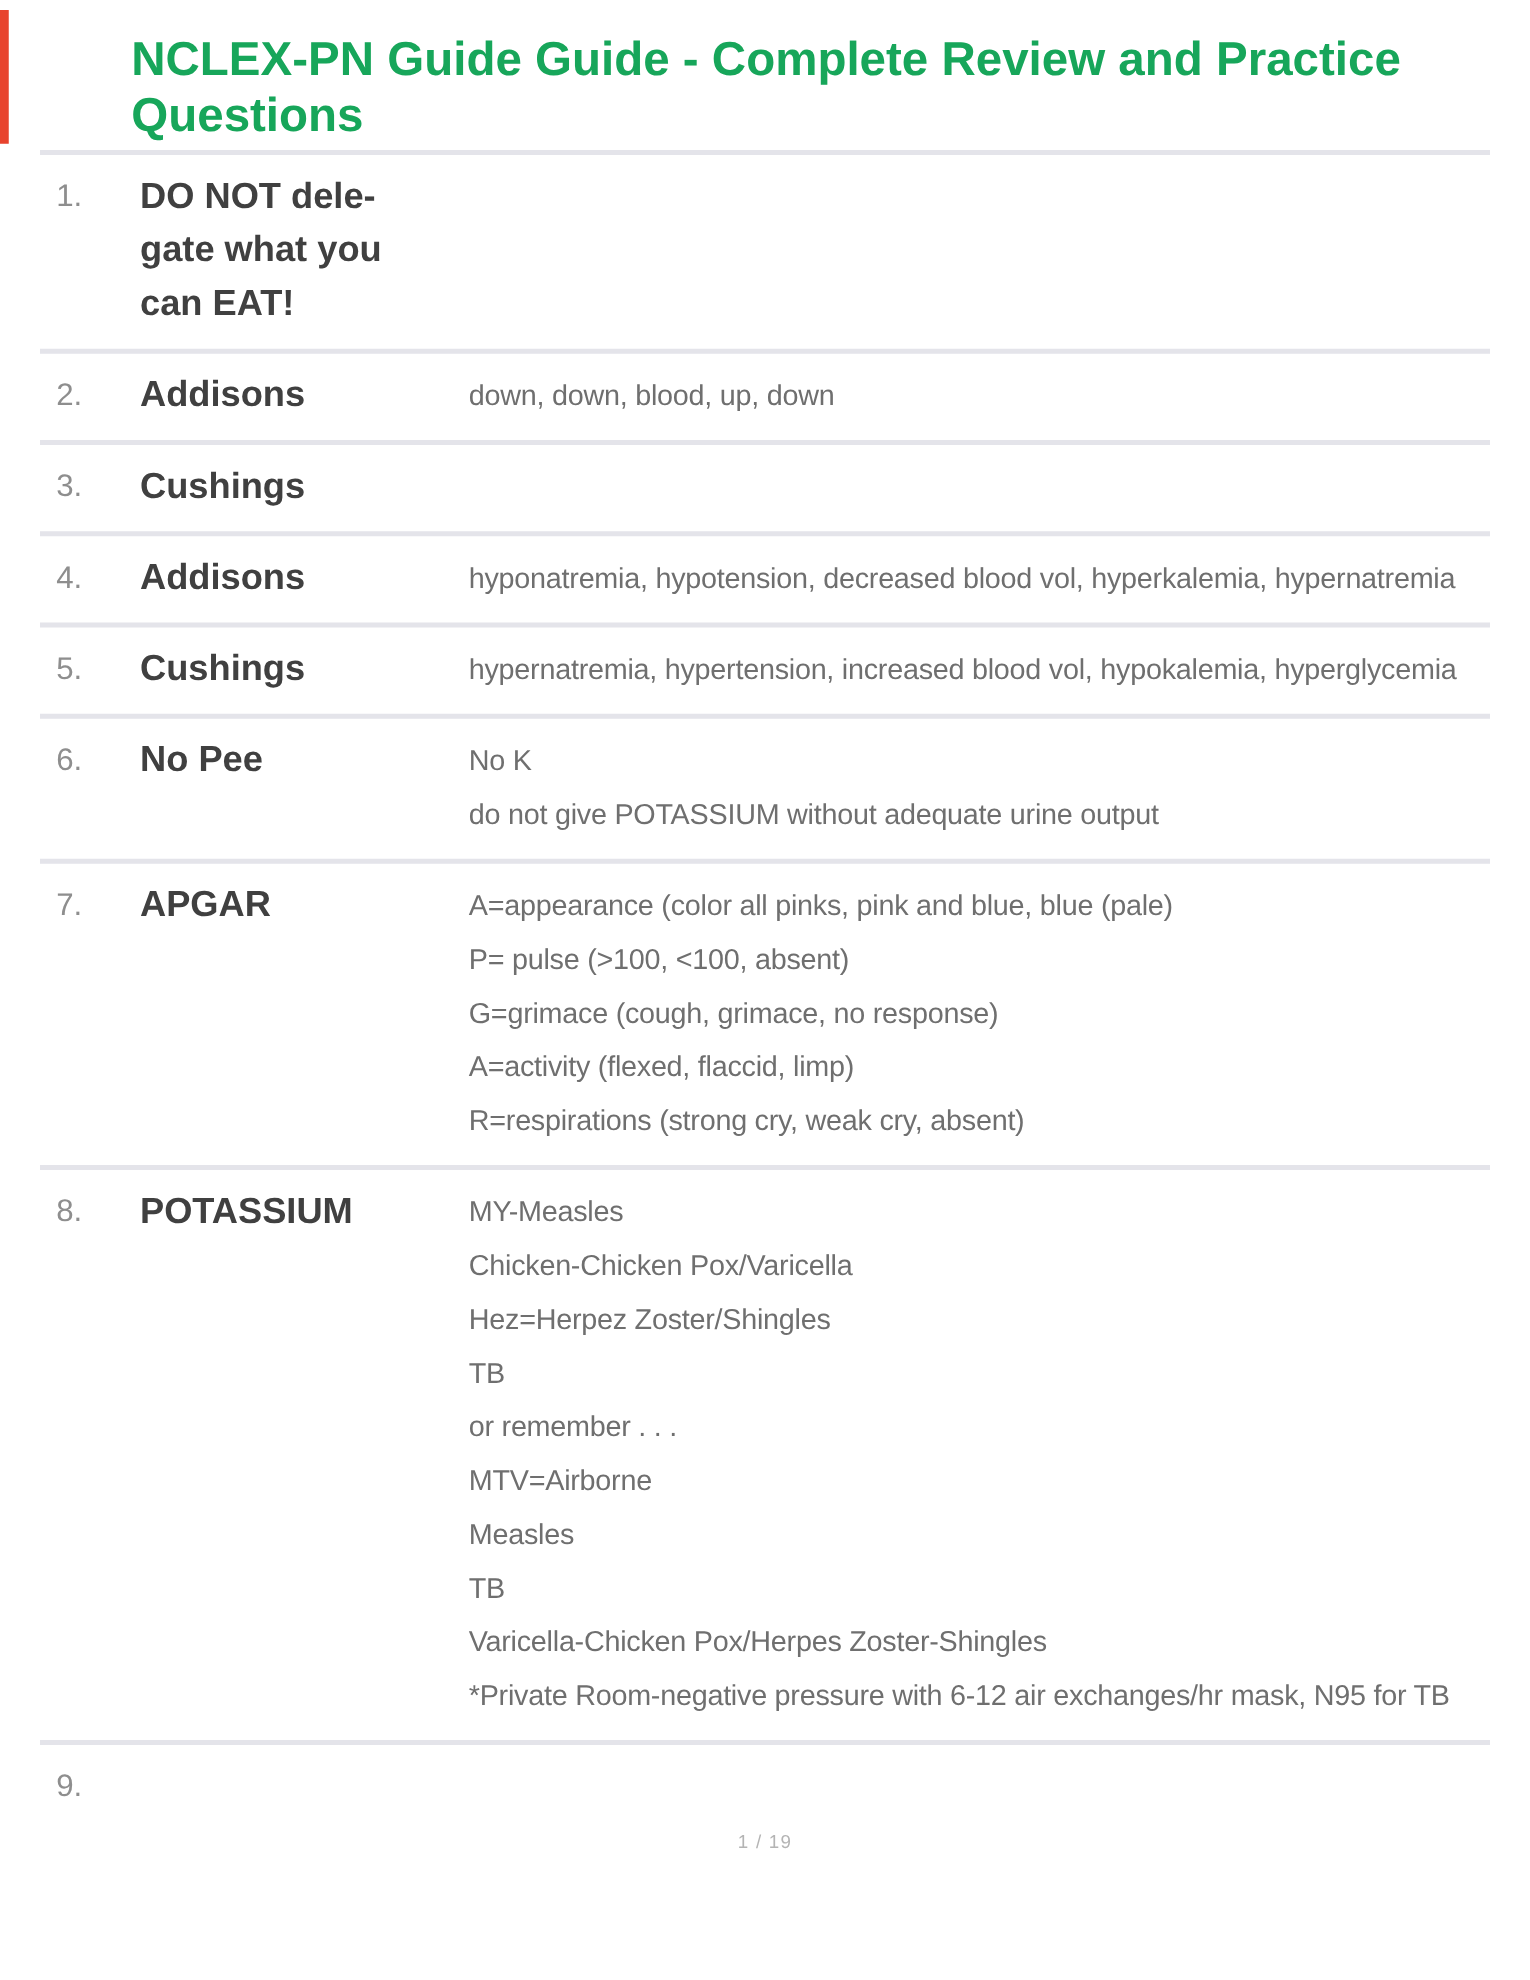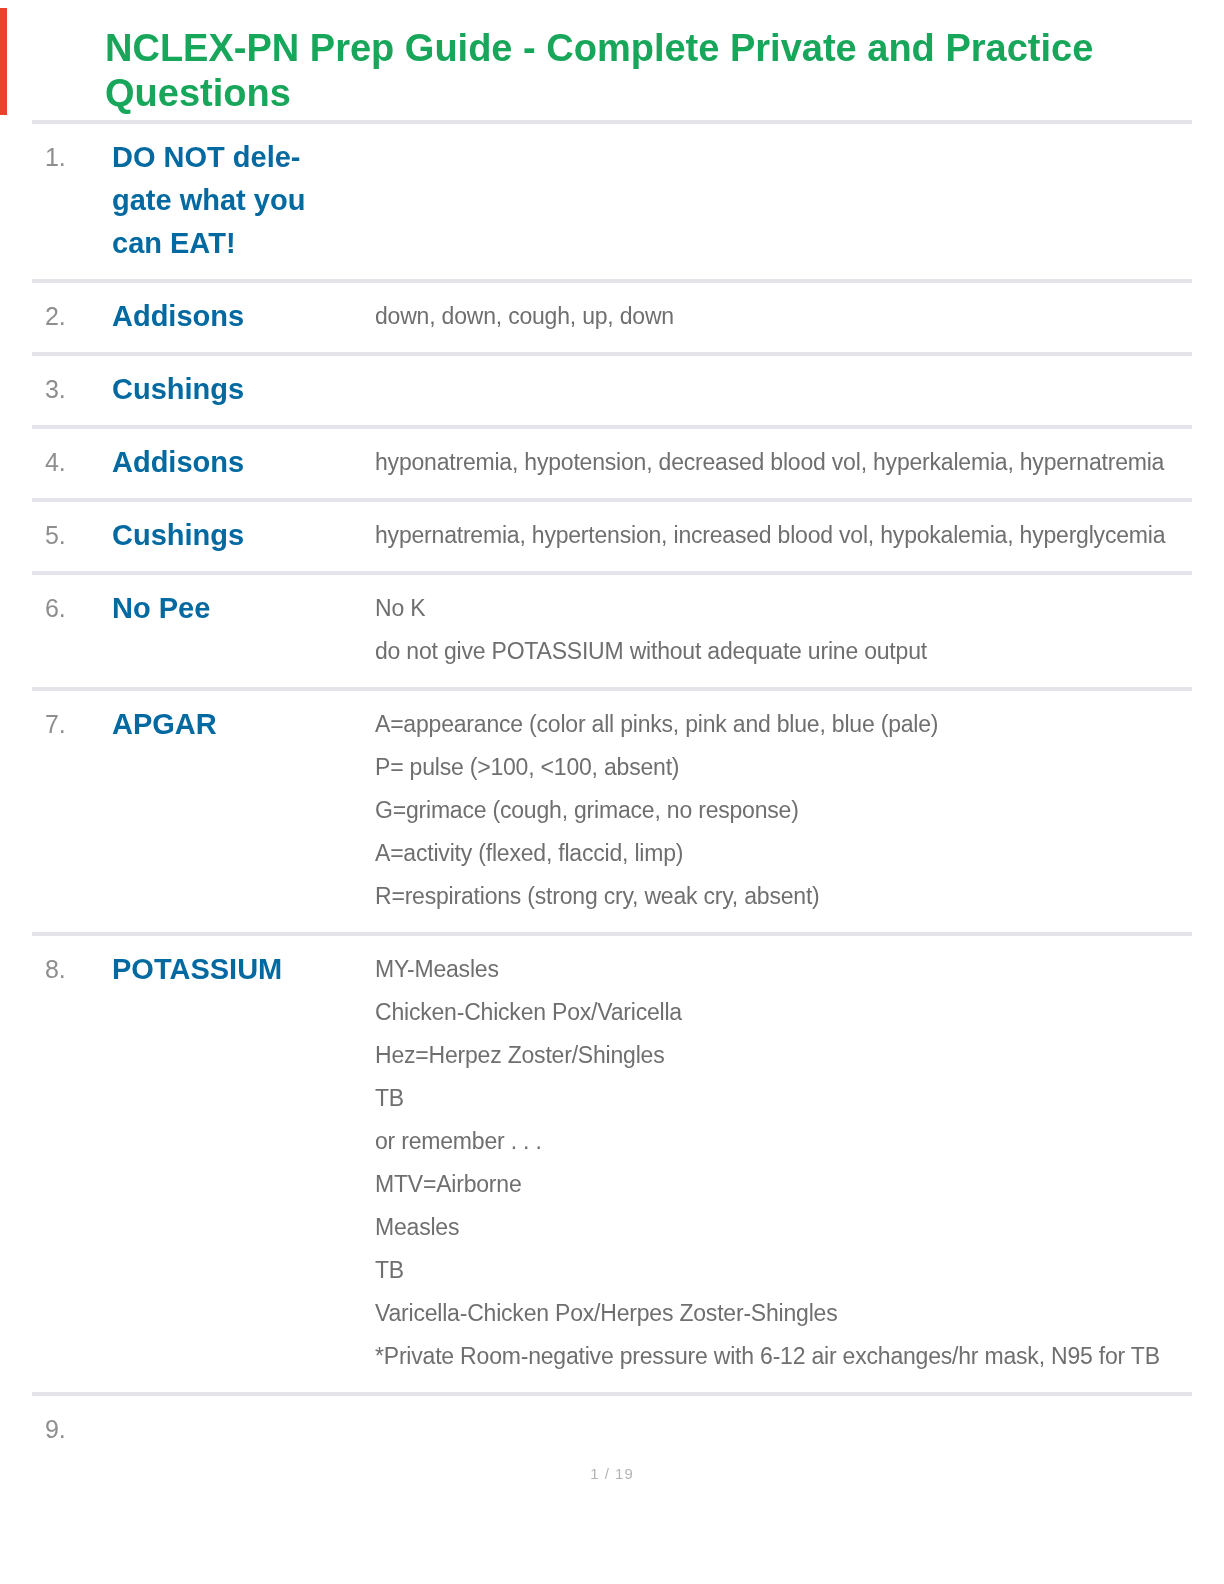--- a/index.html
+++ b/index.html
@@ -47,21 +47,21 @@
     line-height: 43px;
     color: #8e8e8e;
     letter-spacing: -0.2px;
   }
   .col-term {
     width: 263px;
     flex: 0 0 263px;
     font-size: 29px;
     line-height: 43px;
     font-weight: 700;
-    color: #0369a1;
+    color: #404040;
     white-space: pre-line;
   }
   .col-def {
     flex: 1 1 auto;
     font-size: 23px;
     line-height: 43px;
     color: #6f6f6f;
     letter-spacing: -0.2px;
     white-space: pre;
     overflow: visible;
@@ -73,36 +73,36 @@
     letter-spacing: 1px;
   }
 </style>
 </head>
 <body>
 
 <div class="red-marker"></div>
 
 <div class="doc">
 
-  <h1 class="title">NCLEX-PN Prep Guide - Complete Private and Practice
+  <h1 class="title">NCLEX-PN Guide Guide - Complete Review and Practice
 Questions</h1>
 
   <div class="divider"></div>
 
   <div class="row">
     <div class="col-num">1.</div>
     <div class="col-term">DO NOT dele-
 gate what you
 can EAT!</div>
   </div>
 
   <div class="row">
     <div class="col-num">2.</div>
     <div class="col-term">Addisons</div>
-    <div class="col-def">down, down, cough, up, down</div>
+    <div class="col-def">down, down, blood, up, down</div>
   </div>
 
   <div class="row">
     <div class="col-num">3.</div>
     <div class="col-term">Cushings</div>
   </div>
 
   <div class="row">
     <div class="col-num">4.</div>
     <div class="col-term">Addisons</div>

